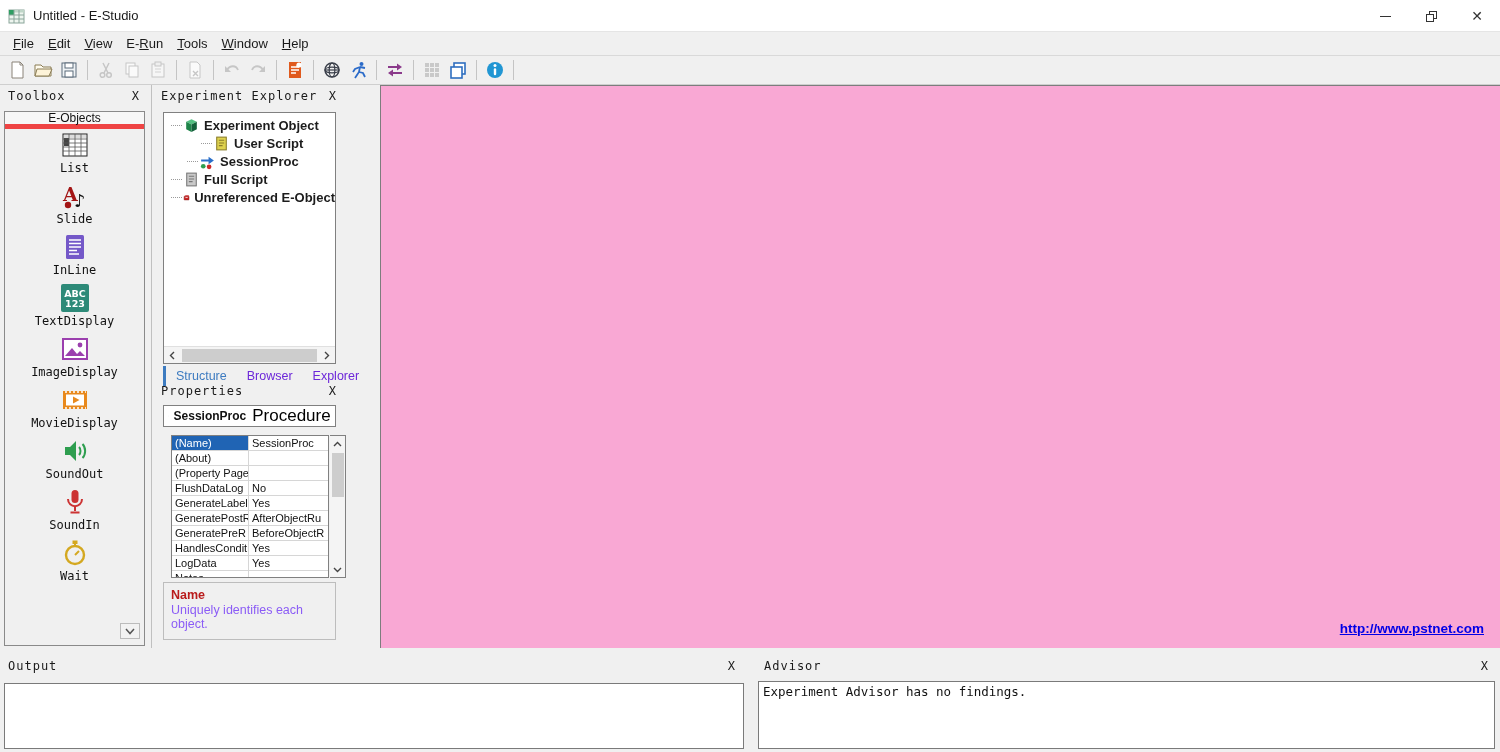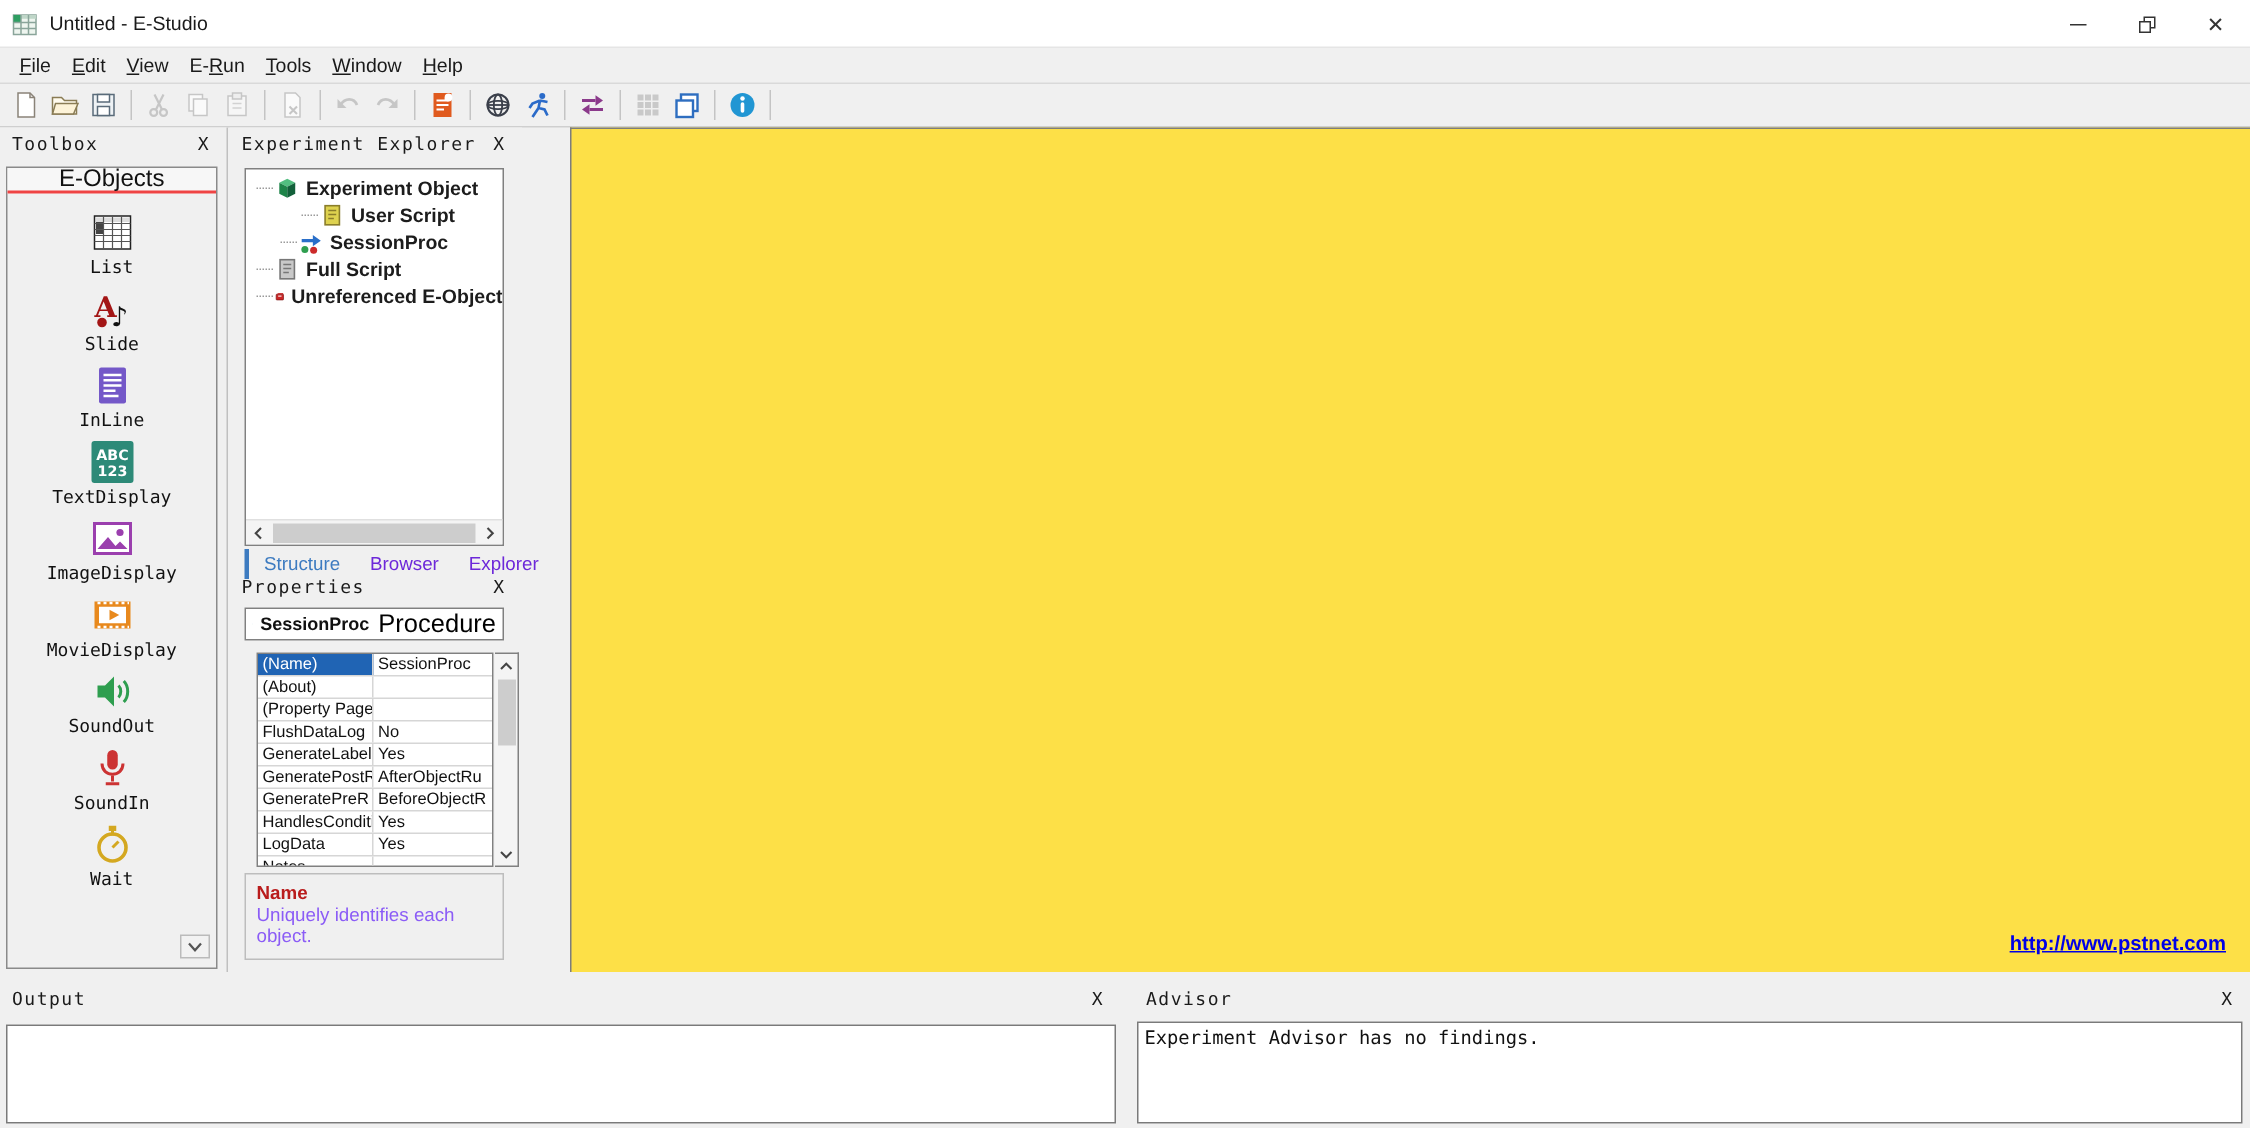--- a/index.html
+++ b/index.html
@@ -28,22 +28,22 @@
   .toolbar { position:absolute; left:0; top:56px; width:1500px; height:29px; background:#f0f0f0; display:flex; align-items:center; padding-left:4px; border-bottom:1px solid #cfcfcf; }
   .tb-btn { width:26px; height:24px; display:flex; align-items:center; justify-content:center; }
   .tb-sep { width:1px; height:20px; background:#c4c4c4; margin:0 5px; }
 
   
   .toolbox { position:absolute; left:0; top:85px; width:152px; height:563px; background:#f0f0f0; border-right:1px solid #c0c0c0; }
   .panel-header { height:22px; display:flex; align-items:center; justify-content:space-between; padding:0 12px 0 8px; }
   .panel-title { font-family:"DejaVu Sans Mono", monospace; font-size:12px; color:#1a1a1a; letter-spacing:1px; }
   .panel-close { font-family:"DejaVu Sans Mono", monospace; font-size:12px; color:#1a1a1a; cursor:default; }
   .toolbox-inner { position:absolute; left:4px; right:6px; top:26px; bottom:2px; border:1px solid #8a8a8a; background:#f0f0f0; }
-  .eobjects-bar { height:17px; border-bottom:2px solid #ef4444; background:#f7f7f7; display:flex; align-items:center; justify-content:center; font-size:16px; color:#111; }
-  .toolbox-items { position:absolute; left:0; right:0; top:18px; bottom:0; display:flex; flex-direction:column; align-items:center; padding-top:10px; overflow:hidden; }
+  .eobjects-bar { height:17px; border-bottom:5px solid #ef4444; background:#f7f7f7; display:flex; align-items:center; justify-content:center; font-size:12px; color:#111; }
+  .toolbox-items { position:absolute; left:0; right:0; top:18px; bottom:0; display:flex; flex-direction:column; align-items:center; overflow:hidden; }
   .tool-item { width:100%; height:51px; display:flex; flex-direction:column; align-items:center; }
   .tool-label { font-family:"DejaVu Sans Mono", monospace; font-size:12px; color:#111; margin-top:1px; white-space:nowrap; }
   .toolbox-scroll { position:absolute; right:4px; bottom:6px; width:20px; height:16px; background:#f2f2f2; border:1px solid #bbb; display:flex; align-items:center; justify-content:center; }
 
   
   .explorer { position:absolute; left:153px; top:85px; width:195px; height:563px; background:#f0f0f0; }
   .exp-tree-box { position:absolute; left:10px; right:12px; top:27px; height:252px; background:#ffffff; border:1px solid #808080; overflow:hidden; }
   .tree-rows { position:absolute; left:0; top:3px; right:0; }
   .trow { height:18px; display:flex; align-items:center; white-space:nowrap; }
   .tguide { display:inline-block; width:11px; height:1px; border-bottom:1px dotted #9a9a9a; margin-right:1px; flex:none; }
@@ -70,21 +70,21 @@
   .pgval { flex:1; font-size:11px; color:#111; padding:1px 3px 0 3px; overflow:hidden; white-space:nowrap; }
   .vscroll { position:absolute; left:177px; top:350px; width:16px; height:143px; border:1px solid #808080; border-left:none; background:#f4f4f4; display:flex; flex-direction:column; align-items:center; }
   .vs-arrow { height:15px; width:16px; display:flex; align-items:center; justify-content:center; }
   .vs-track { flex:1; width:16px; position:relative; }
   .vs-thumb { position:absolute; left:2px; right:2px; top:2px; height:44px; background:#cdcdcd; }
   .prop-desc { position:absolute; left:10px; right:12px; top:497px; height:58px; border:1px solid #bdbdbd; background:#f0f0f0; padding:5px 7px; }
   .prop-desc .d-title { font-size:12.5px; font-weight:bold; color:#b91c1c; }
   .prop-desc .d-text { font-size:12.5px; color:#8b5cf6; margin-top:1px; }
 
   
-  .workspace { position:absolute; left:355px; top:85px; right:0; height:563px; background:#fde047; border-left:1px solid #7d7d7d; border-top:1px solid #7d7d7d;margin-left:25px; }
+  .workspace { position:absolute; left:355px; top:85px; right:0; height:563px; background:#f9a8d4; border-left:1px solid #7d7d7d; border-top:1px solid #7d7d7d;margin-left:25px; }
   .ws-link { position:absolute; right:16px; bottom:12px; font-size:13.5px; font-weight:bold; color:#0000e6; text-decoration:underline; }
 
   
   .bottom-strip { position:absolute; left:0; top:648px; width:1500px; height:7px; background:#f0f0f0; }
   .output { position:absolute; left:0; top:655px; width:747px; height:97px; background:#f0f0f0; }
   .output-box { position:absolute; left:4px; right:3px; top:28px; bottom:3px; background:#ffffff; border:1px solid #7a7a7a; }
   .bottom-split { position:absolute; left:747px; top:655px; width:9px; height:97px; background:#f0f0f0; }
   .advisor { position:absolute; left:756px; top:655px; width:744px; height:97px; background:#f0f0f0; }
   .advisor-box { position:absolute; left:2px; right:5px; top:26px; bottom:3px; background:#ffffff; border:1px solid #7a7a7a; padding:2px 4px; }
   .mono-line { font-family:"DejaVu Sans Mono", monospace; font-size:12.5px; color:#111; white-space:pre; line-height:16px; }

